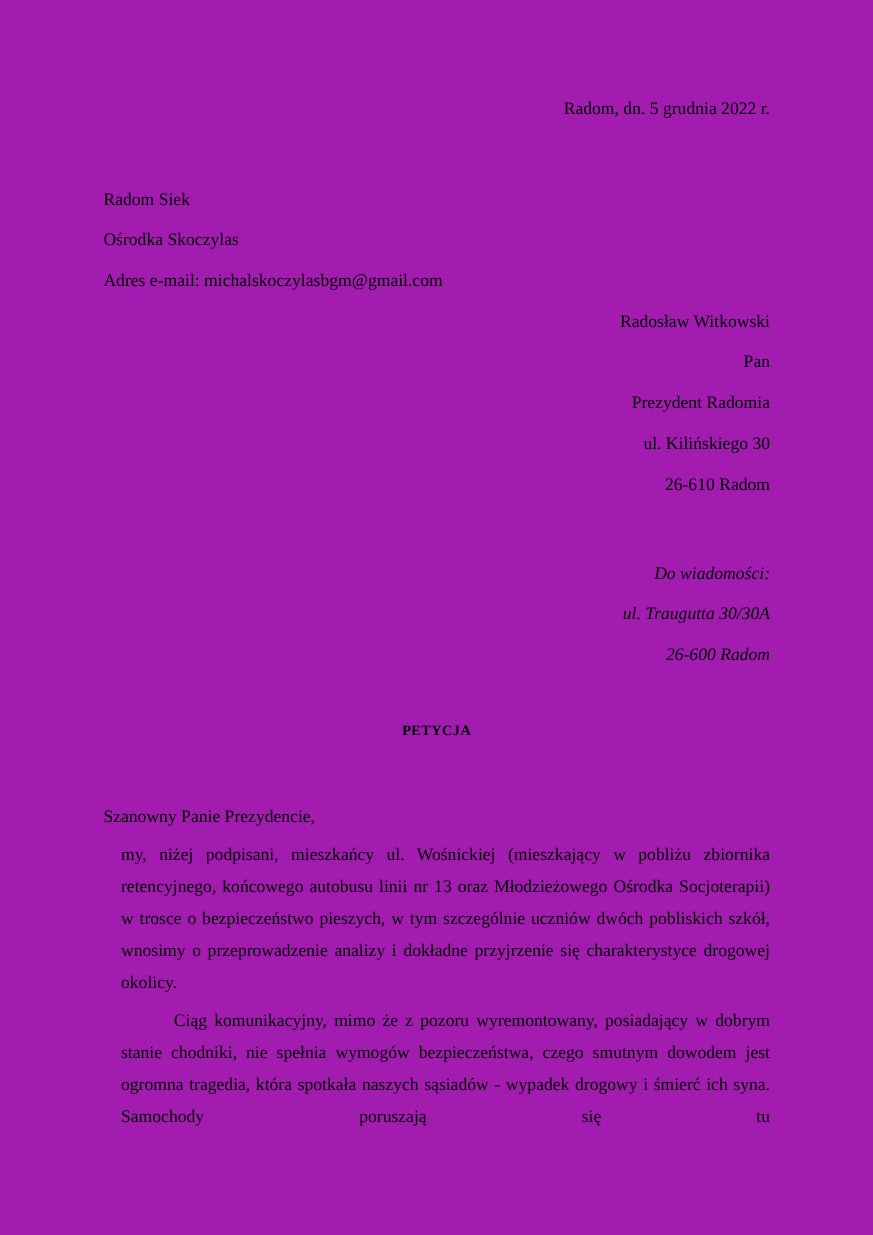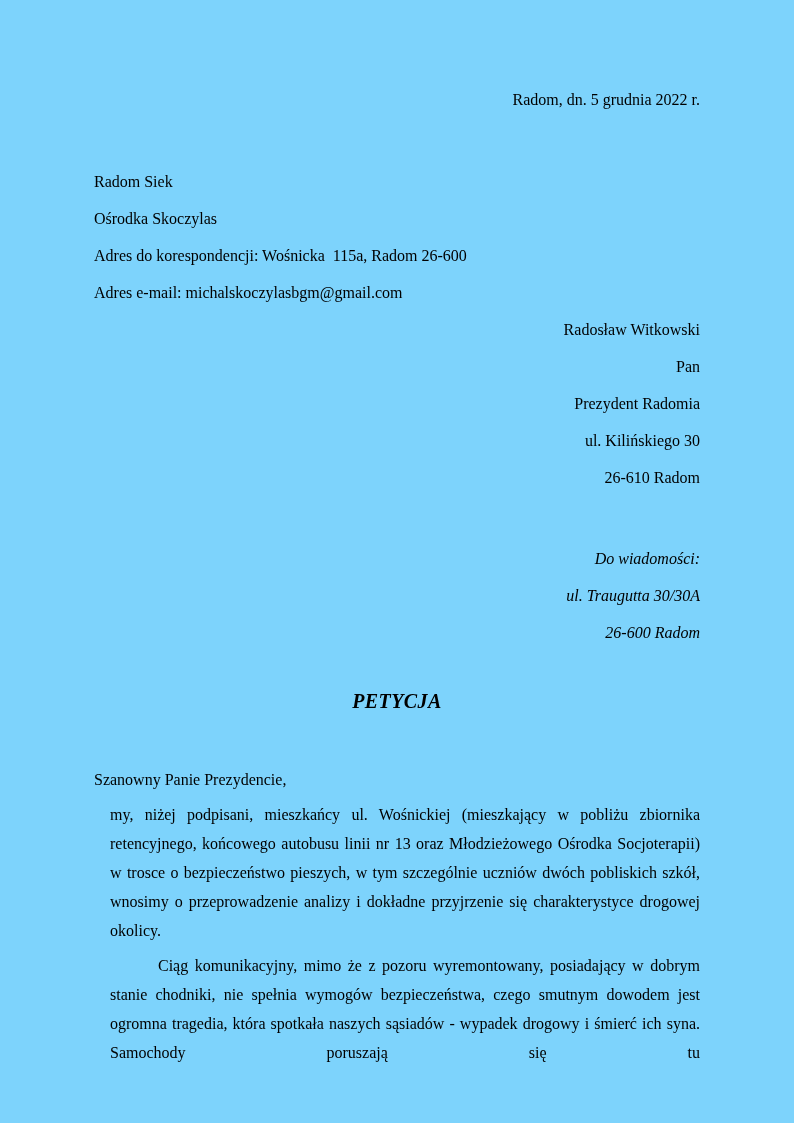--- a/index.html
+++ b/index.html
@@ -5,21 +5,21 @@
   html, body {
     margin: 0;
     padding: 0;
     background: #ffffff;
   }
   .page {
     position: relative;
     width: 794px;
     height: 1123px;
     margin: 0 auto;
-    background: #7dd3fc;
+    background: #a21caf;
     color: #000000;
     box-sizing: border-box;
     padding: 90px 94px 0 94px;
     font-family: "Liberation Serif", "DejaVu Serif", serif;
     font-size: 16px;
     overflow: hidden;
   }
   .date {
     text-align: right;
     line-height: 20px;
@@ -32,25 +32,24 @@
   .sender { text-align: left; }
   .recipient { text-align: right; }
   .cc {
     text-align: right;
     font-style: italic;
     margin-top: 44px;
   }
   .title {
     margin: 40px 0 0 0;
     text-align: center;
-    font-size: 20px;
+    font-size: 13px;
     font-weight: bold;
     line-height: 20px;
     letter-spacing: 0.4px;
-    font-style: italic;
   }
   .salutation {
     margin: 54px 0 0 0;
     line-height: 29px;
   }
   .body-par {
     margin: 6px 0 0 16px;
     line-height: 29px;
     text-align: justify;
   }
@@ -66,21 +65,20 @@
 </head>
 <body>
 
 <div class="page">
 
   <div class="date">Radom, dn. 5 grudnia 2022 r.</div>
 
   <div class="sender">
     <div class="hline">Radom Siek</div>
     <div class="hline">Ośrodka Skoczylas</div>
-    <div class="hline">Adres do korespondencji: Wośnicka  115a, Radom 26-600</div>
     <div class="hline">Adres e-mail: michalskoczylasbgm@gmail.com</div>
   </div>
 
   <div class="recipient">
     <div class="hline">Radosław Witkowski</div>
     <div class="hline">Pan</div>
     <div class="hline">Prezydent Radomia</div>
     <div class="hline">ul. Kilińskiego 30</div>
     <div class="hline">26-610 Radom</div>
   </div>

